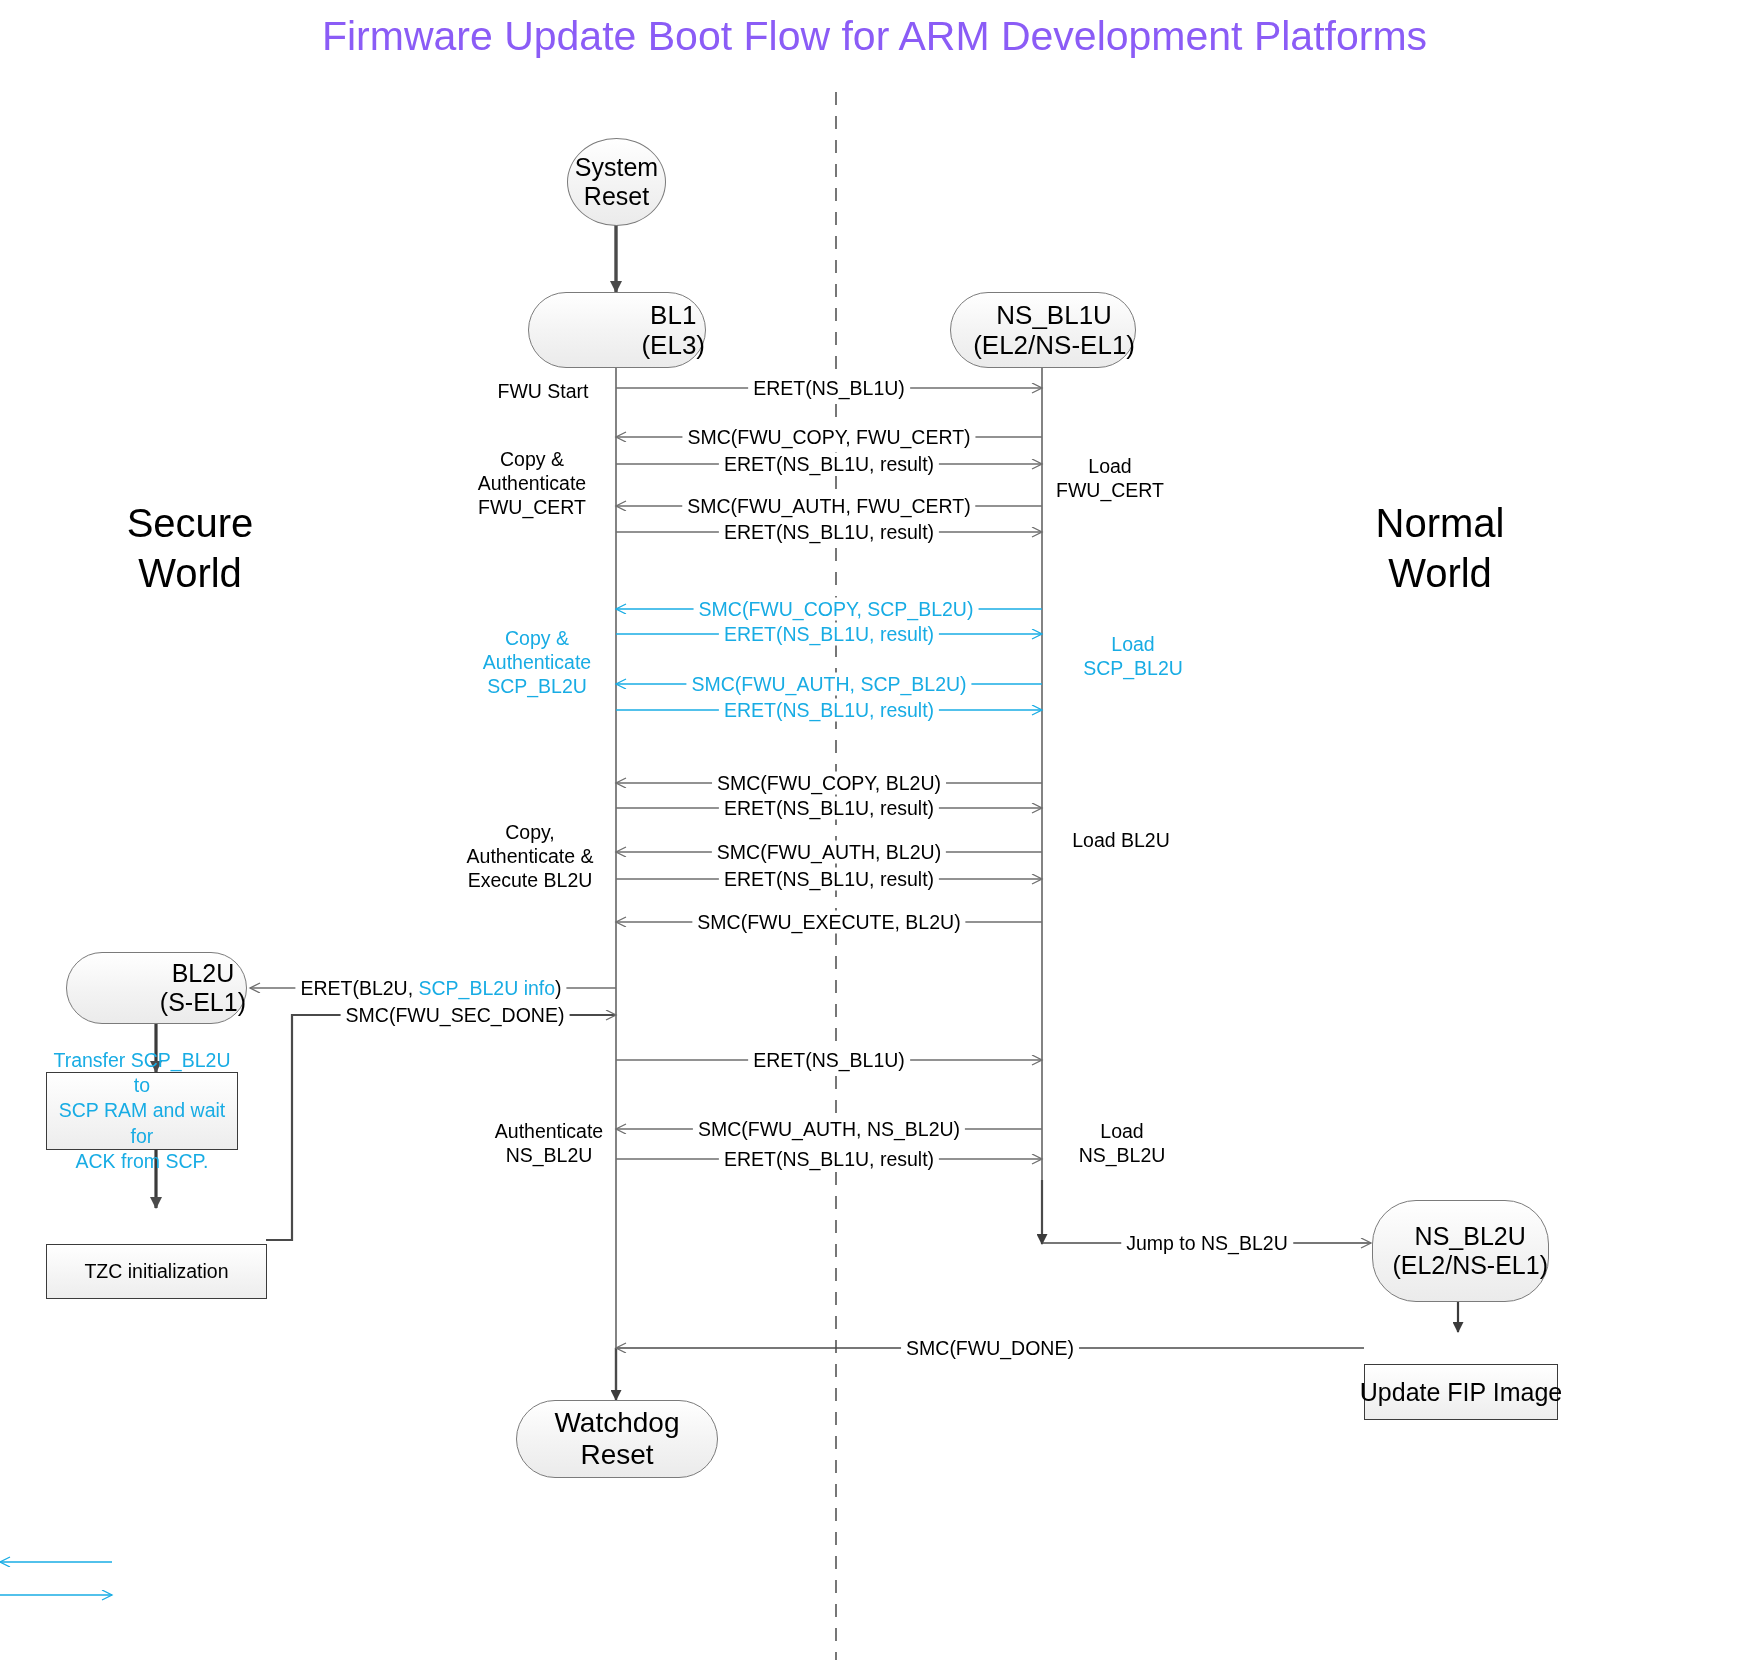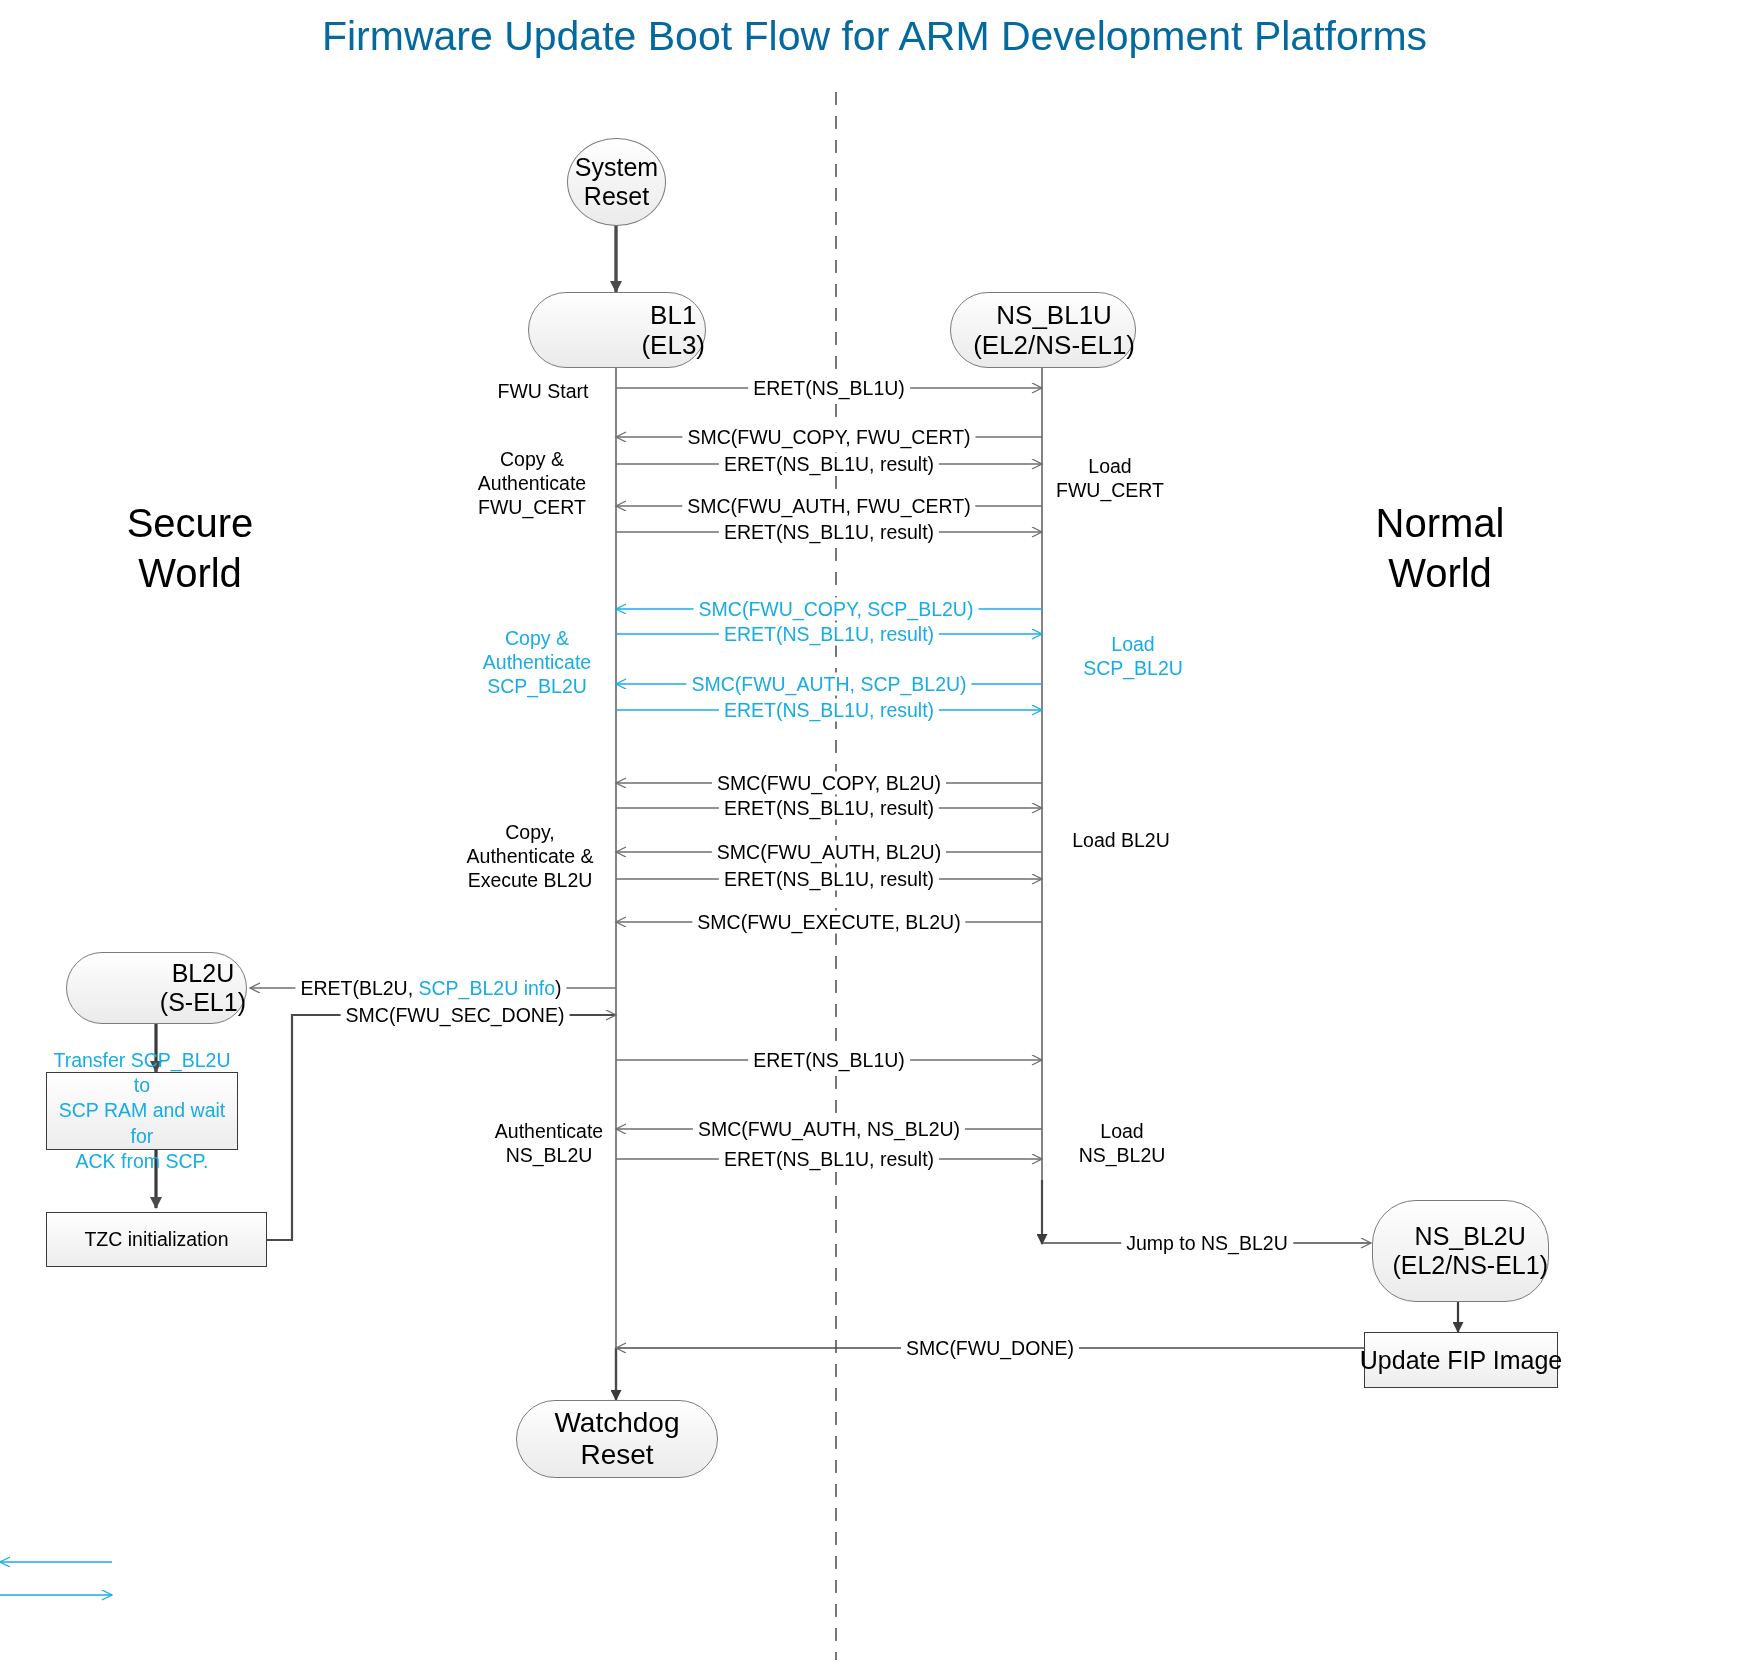--- a/index.html
+++ b/index.html
@@ -22,21 +22,21 @@
   }
   .lbl{
     position:absolute;
     white-space:pre;
     line-height:1.18;
     text-align:center;
   }
   .title{
     font-size:41px;
     letter-spacing:0px;
-    color:#0369a1;
+    color:#8b5cf6;
   }
   .world{
     font-size:40px;
     color:#000;
     line-height:1.25;
   }
   .node{
     position:absolute;
     box-sizing:border-box;
     display:flex;
@@ -86,21 +86,21 @@
     border:1.5px solid #3b3b3b;
     display:flex;
     align-items:center;
     justify-content:center;
     text-align:center;
     font-size:19.5px;
     line-height:1.3;
     color:#18ace4;
     white-space:pre;
   }
-  .notebox.dark{ color:#000; }
+  .notebox.dark{ color:#000;margin-top:32px; }
 </style>
 </head>
 <body>
 
 <div id="canvas">
 
   <div class="lbl title" style="left:0;top:12px;width:1749px;">Firmware Update Boot Flow for ARM Development Platforms</div>
 
   <div class="lbl world" style="left:40px;top:498px;width:300px;">Secure
 World</div>

